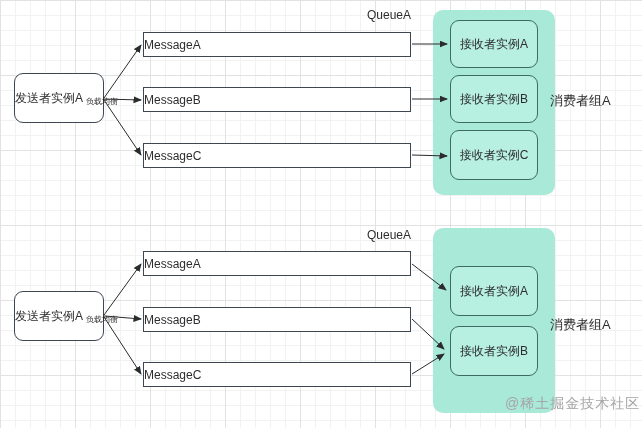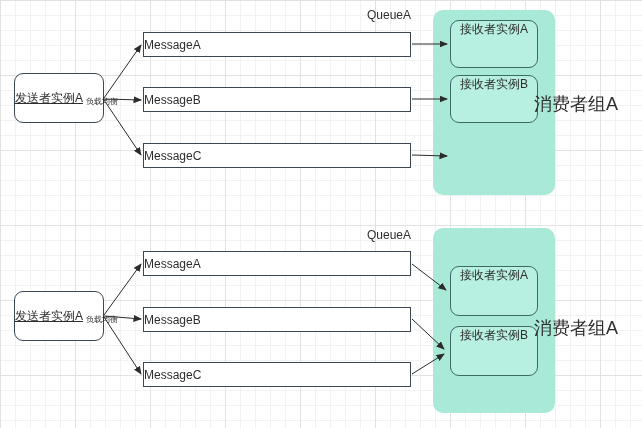--- a/index.html
+++ b/index.html
@@ -19,41 +19,41 @@
   .node{
     position:absolute;
     box-sizing:border-box;
     background:#ffffff;
     border:1px solid #3d4752;
     display:flex;align-items:center;
     font-size:12px;color:#2d2d2d;
     z-index:1;
   }
   .msg{left:143px;width:268px;height:25px;}
-  .sender{left:14px;width:90px;height:50px;border-radius:9px;text-decoration:underline;}
+  .sender{left:14px;width:90px;height:50px;border-radius:9px;}
   .sender-annot{
     position:absolute;font-size:8px;color:#1f1f1f;z-index:1;white-space:nowrap;font-family:Liberation Serif, serif;
   }
   .group-box{
     position:absolute;left:433px;width:122px;height:185px;
     background:#a9e9d8;border-radius:10px;z-index:0;
   }
   .receiver{
     position:absolute;left:450px;width:88px;
     box-sizing:border-box;
     background:#b7efe0;border:1px solid #3c6b66;border-radius:9px;
-    display:flex;justify-content:center;
+    display:flex;align-items:center;justify-content:center;
     font-size:12px;color:#2d2d2d;z-index:1;
   }
   .queue-label{
     position:absolute;left:143px;width:268px;text-align:right;
     font-size:12px;color:#2d2d2d;z-index:1;
   }
   .group-label{
-    position:absolute;left:534px;font-size:18px;color:#2d2d2d;z-index:1;white-space:nowrap;
+    position:absolute;left:550px;font-size:13px;color:#2d2d2d;z-index:1;white-space:nowrap;
   }
   .watermark{
     position:absolute;left:505px;top:395px;
     font-size:14px;color:#a5a5a5;letter-spacing:1px;z-index:3;white-space:nowrap;
   }
   svg.arrows{position:absolute;left:0;top:0;z-index:2;pointer-events:none;}
 </style>
 </head>
 <body>
 
@@ -77,20 +77,23 @@
   </div>
 
   <div class="group-box" style="top:10px;"></div>
 
   <div class="receiver" style="top:20px;height:48px;">
     <span>接收者实例A</span>
   </div>
   <div class="receiver" style="top:75px;height:48px;">
     <span>接收者实例B</span>
   </div>
+  <div class="receiver" style="top:130px;height:50px;">
+    <span>接收者实例C</span>
+  </div>
 
   <div class="group-label" style="top:92px;">消费者组A</div>
 
   <div class="queue-label" style="top:228px;">QueueA</div>
 
   <div class="node sender" style="top:291px;">
     <span>发送者实例A</span>
   </div>
   <div class="sender-annot" style="left:86px;top:314px;">负载均衡</div>
 
@@ -108,20 +111,21 @@
 
   <div class="receiver" style="top:266px;height:50px;">
     <span>接收者实例A</span>
   </div>
   <div class="receiver" style="top:326px;height:50px;">
     <span>接收者实例B</span>
   </div>
 
   <div class="group-label" style="top:316px;">消费者组A</div>
 
+  <div class="watermark">@稀土掘金技术社区</div>
 
   <svg class="arrows" width="642" height="428" viewBox="0 0 642 428">
     <defs>
       <marker id="ah" markerWidth="9" markerHeight="8" refX="7.5" refY="3.5" orient="auto" markerUnits="userSpaceOnUse">
         <path d="M0,0 L8.5,3.5 L0,7 Z" fill="#2b2b2b"></path>
       </marker>
     </defs>
     <g stroke="#2b2b2b" stroke-width="1" fill="none">
 
       <line x1="104" y1="98" x2="141" y2="45" marker-end="url(#ah)"></line>

